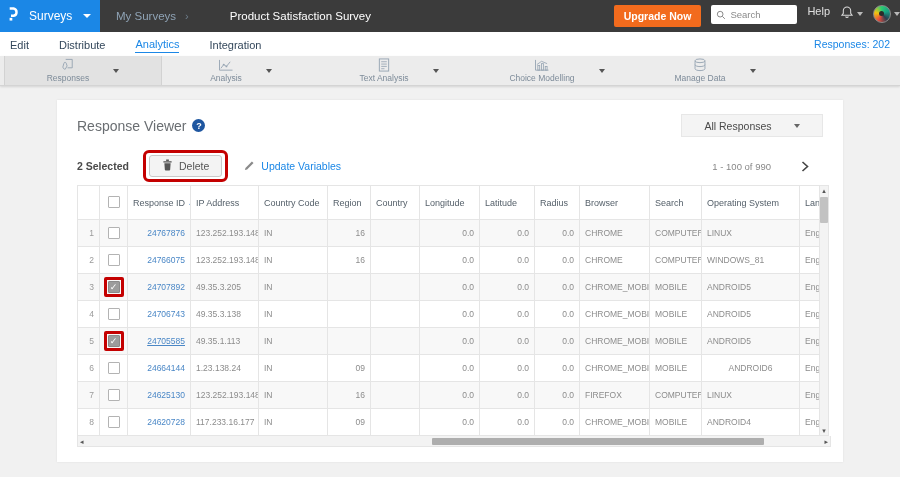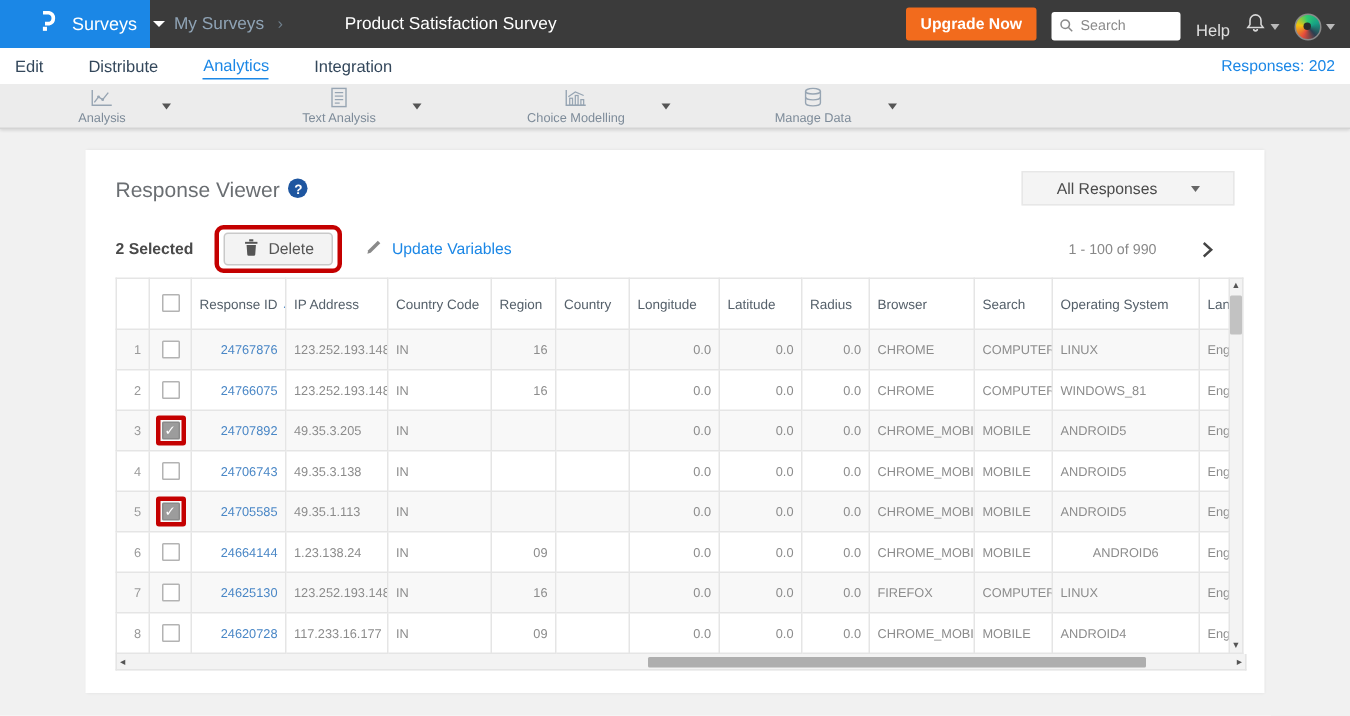--- a/index.html
+++ b/index.html
@@ -1,29 +1,29 @@
 <!DOCTYPE html>
 <html><head>
 <meta charset="utf-8">
 <style>
   * { margin:0; padding:0; box-sizing:border-box; }
   html,body { width:900px; height:477px; font-family:"Liberation Sans", sans-serif; background:#f1f1f1; overflow:hidden; }
 
   
   .topbar { height:32px; background:#3b3b3b; display:flex; align-items:center; }
-  .logo-area { width:100px; height:32px; background:#1b87e6; display:flex; align-items:center; padding:0 24px; gap:9px; flex-shrink:0; cursor:pointer; }
+  .logo-area { width:100px; height:32px; background:#1b87e6; display:flex; align-items:center; padding:0 5px; gap:9px; flex-shrink:0; cursor:pointer; }
   .logo-area .caret { margin-left:2px; }
   .brand-label { color:#fff; font-size:12px; }
   .caret { width:0; height:0; border-left:4px solid transparent; border-right:4px solid transparent; border-top:4px solid #fff; display:inline-block; }
   .caret.gray { border-top-color:#b9b9b9; border-left-width:3.5px; border-right-width:3.5px; }
   .breadcrumb { display:flex; align-items:center; gap:9px; margin-left:16px; font-size:11.5px; }
   .bc-parent { color:#8fa3b5; cursor:pointer; }
   .bc-sep { color:#6f7f8c; font-size:11px; }
   .bc-current { color:#fff;padding-left:32px; }
-  .topbar-right { margin-left:auto; display:flex; align-items:flex-end; gap:10px; padding-right:10px; }
+  .topbar-right { margin-left:auto; display:flex; align-items:flex-start; gap:10px; }
   .upgrade-btn { background:#f26b1d; color:#fff; border:none; border-radius:2px; font-size:10.5px; font-weight:bold; padding:5px 10px; cursor:pointer; font-family:inherit; }
   .top-search { background:#fff; border-radius:2px; height:19px; width:86px; display:flex; align-items:center; padding:0 5px; gap:4px; }
   .top-search input { border:none; outline:none; width:60px; font-size:9.5px; color:#555; font-family:inherit; background:transparent; }
   .top-search input::placeholder { color:#8a8a8a; }
   .help-label { color:#e0e0e0; font-size:11px; cursor:pointer; }
   .iconbtn { display:flex; align-items:center; gap:3px; cursor:pointer; }
   .avatar { width:18px; height:18px; border-radius:50%; background:conic-gradient(from 210deg,#e74c3c,#f1c40f,#2ecc71,#16a085,#2c3e50,#e74c3c); border:1.5px solid #8a8a8a; position:relative; }
   .avatar::after { content:""; position:absolute; left:5px; top:5px; width:5px; height:5px; border-radius:50%; background:#2b2b2b; }
 
   
@@ -139,20 +139,32 @@
 
 <div class="navbar">
   <span class="nav-tab">Edit</span>
   <span class="nav-tab">Distribute</span>
   <span class="nav-tab active">Analytics</span>
   <span class="nav-tab">Integration</span>
   <span class="nav-right">Responses: 202</span>
 </div>
 
 <div class="toolbar">
+  <div class="tb-cell active">
+    <div class="tb-main">
+      <span class="tb-icon">
+        <svg width="15" height="14" viewBox="0 0 16 15">
+            <path d="M5 1.5 h7 v9 h-5" fill="none" stroke="#97a5b3" stroke-width="1"></path>
+            <path d="M3 6 c0 -1.5 2 -2 2.5 -0.5 l1 3 l-2 3.5 c-1.5 0 -2.5 -1 -2.5 -2.5 z" fill="none" stroke="#97a5b3" stroke-width="1"></path>
+          </svg>
+      </span>
+      <span class="tb-label">Responses</span>
+    </div>
+    <span class="tb-caret"></span>
+  </div>
   <div class="tb-cell">
     <div class="tb-main">
       <span class="tb-icon">
         <svg width="16" height="13" viewBox="0 0 17 14">
             <path d="M1.5 1 v11 h14" fill="none" stroke="#97a5b3" stroke-width="1"></path>
             <polyline points="3,10 6,6 9,8 13,3" fill="none" stroke="#97a5b3" stroke-width="1"></polyline>
             <circle cx="6" cy="6" r="1" fill="#97a5b3"></circle>
             <circle cx="9" cy="8" r="1" fill="#97a5b3"></circle>
           </svg>
       </span>
@@ -360,21 +372,21 @@
               <td style="text-align: left;">CHROME_MOBILE</td>
               <td style="text-align: left;">MOBILE</td>
               <td style="text-align: left;">ANDROID5</td>
               <td style="text-align: left;">Eng</td>
             </tr>
             <tr class="odd">
               <td class="rownum">5</td>
               <td class="cbcell"><span class="cbwrap annotated">
                   <span class="cb checked">✓</span>
                 </span></td>
-              <td class="idlink" style="text-align: right;">24705585</td>
+              <td class="idlink" style="text-align: right; text-decoration: underline;">24705585</td>
               <td style="text-align: left;">49.35.1.113</td>
               <td style="text-align: left;">IN</td>
               <td style="text-align: right;"></td>
               <td style="text-align: left;"></td>
               <td style="text-align: right;">0.0</td>
               <td style="text-align: right;">0.0</td>
               <td style="text-align: right;">0.0</td>
               <td style="text-align: left;">CHROME_MOBILE</td>
               <td style="text-align: left;">MOBILE</td>
               <td style="text-align: left;">ANDROID5</td>

